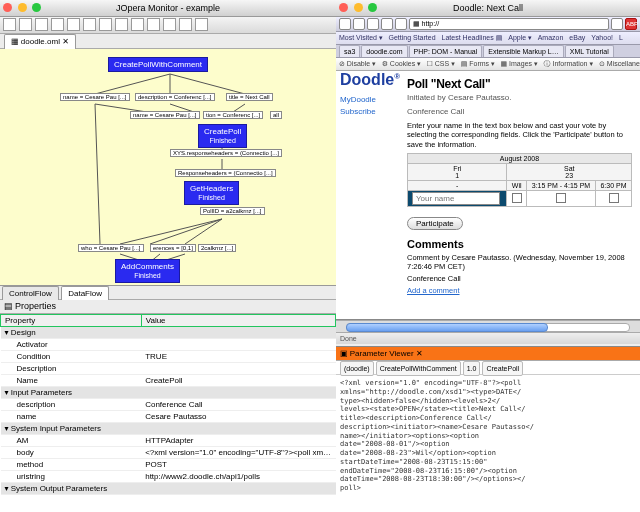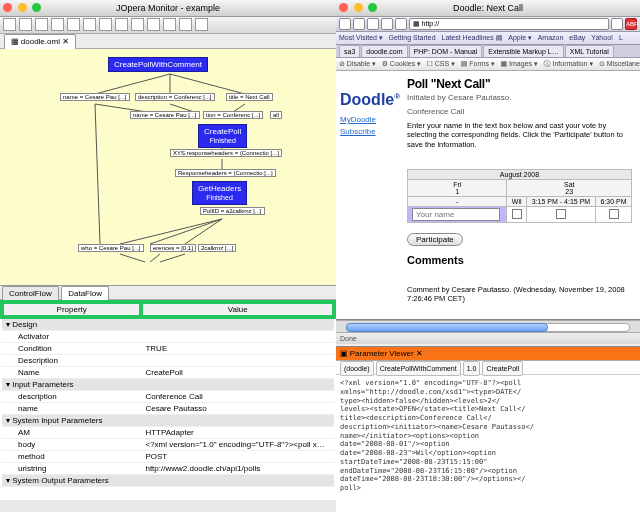--- a/index.html
+++ b/index.html
@@ -13,51 +13,51 @@
 .tab{display:inline-block;padding:0 6px;background:#fff;border:1px solid #999;border-bottom:none;border-radius:2px 2px 0 0;font-size:8px}
 .canvas{height:236px;background:#fdfdcc;position:relative;border-bottom:1px solid #999;overflow:hidden}
 .node{position:absolute;background:#2a2af0;color:#fff;font-size:8px;padding:2px 5px;text-align:center;border:1px solid #1a1aa0;white-space:nowrap}
 .node .state{font-size:7px}
 .label{position:absolute;background:#fff;border:1px solid #888;font-size:6px;padding:0 2px;white-space:nowrap}
 .canvas svg{position:absolute;left:0;top:0;width:100%;height:100%;pointer-events:none}
 .btm-tabs{height:13px;background:#ececec;border-bottom:1px solid #aaa;padding-left:2px;line-height:13px}
 .props-head{height:13px;background:#ececec;border-bottom:1px solid #aaa;padding-left:4px;line-height:13px}
 .props-table{height:200px;overflow:auto;background:#fff}
 table{border-collapse:collapse;width:100%;font-size:8px}
-th{background:#f0f0f0;border:4px solid #22c55e;text-align:center;padding:1px 4px;font-weight:normal}
+th{background:#f0f0f0;border:1px solid #22c55e;text-align:left;padding:1px 4px;font-weight:normal}
 td{border-bottom:1px solid #eee;padding:1px 4px;white-space:nowrap;overflow:hidden;text-overflow:ellipsis;max-width:160px}
 td.cat{background:#e4e4e4}
 .indent{padding-left:16px}
 .right-pane{position:absolute;left:336px;top:0;width:304px;height:512px;background:#eee}
 .ff-toolbar{height:14px;background:linear-gradient(#eef,#ccd);border-bottom:1px solid #99a;display:flex;align-items:center;padding:0 3px;gap:2px}
 .ff-toolbar .btn{width:10px;height:10px;border:1px solid #888;border-radius:2px;background:#fff}
 .ff-toolbar .url{flex:1;height:10px;background:#fff;border:1px solid #888;border-radius:2px;font-size:7px;line-height:10px;padding:0 3px;overflow:hidden}
 .ff-bookbar{height:12px;background:linear-gradient(#eef,#dde);border-bottom:1px solid #99a;font-size:7px;line-height:12px;padding:0 3px;white-space:nowrap;overflow:hidden;color:#336}
 .ff-bookbar span{margin-right:6px}
 .ff-tabs{height:12px;background:#cfcfe0;border-bottom:1px solid #99a;font-size:7px;line-height:12px;padding:0 3px;white-space:nowrap;overflow:hidden}
 .ff-tabs span{display:inline-block;padding:0 4px;background:#e8e8f4;border:1px solid #aab;border-bottom:none;border-radius:2px 2px 0 0;margin-right:1px}
 .devbar{height:12px;background:linear-gradient(#fff,#e4e4e4);border-bottom:1px solid #aaa;font-size:7px;line-height:12px;padding:0 3px;white-space:nowrap;overflow:hidden;color:#444}
 .devbar span{margin-right:6px}
 .doodle-page{height:248px;background:#fff;border-bottom:1px solid #888;display:flex;overflow:hidden}
-.dd-side{width:55px;padding:20px 4px;font-size:8px}
-.dd-side a{display:block;color:#26c;text-decoration:underline;margin-bottom:3px}
+.dd-side{width:55px;padding:0 4px;font-size:8px}
+.dd-side a{display:block;color:#26c;margin-bottom:3px}
 .dd-main{flex:1;padding:6px 8px;font-size:8px;overflow:hidden}
 .dd-logo{font-family:Arial;font-size:16px;font-weight:bold;color:#1e3fa0;margin-bottom:6px}
 .dd-logo sup{font-size:8px}
 .dd-h{font-size:12px;font-weight:bold;letter-spacing:-0.3px;margin-bottom:2px}
 .dd-sub{color:#555;margin-bottom:5px}
-.dd-body{margin-bottom:20px;font-size:7.5px;line-height:1.25}
+.dd-body{margin-bottom:4px;font-size:7.5px;line-height:1.25}
 .dd-cal{border:1px solid #999;font-size:7px;margin-bottom:6px}
 .dd-cal td,.dd-cal th{border:1px solid #bbb;padding:1px 4px;background:#f4f4f4;text-align:center;font-weight:normal}
 .dd-cal .mh{background:#e8e8e8}
 .dd-cal .cb{width:8px;height:8px;border:1px solid #777;display:inline-block;background:#fff}
 .dd-in{border:1px solid #888;padding:1px 3px;background:#fff;font-size:8px;width:80px}
 .dd-btn{display:inline-block;border:1px solid #888;border-radius:7px;padding:1px 8px;background:linear-gradient(#fff,#ddd);font-size:8px;margin-top:4px}
 .dd-comh{font-size:11px;font-weight:bold;margin-top:8px}
-.dd-c1{font-size:7.5px;margin-top:19px}
+.dd-c1{font-size:7.5px;margin-top:3px}
 .dd-link{color:#26c;text-decoration:underline}
 .scroll-bar{height:11px;background:#ddd;border-top:1px solid #aaa;position:relative}
 .scroll-bar .track{position:absolute;left:10px;right:10px;top:2px;height:7px;background:#fff;border:1px solid #aaa;border-radius:4px}
 .scroll-bar .thumb{position:absolute;left:10px;width:200px;top:2px;height:7px;background:linear-gradient(#b0d0ff,#6aa0f0);border:1px solid #5a8ad0;border-radius:4px}
 .statusbar{height:11px;background:linear-gradient(#eee,#d8d8d8);border-top:1px solid #aaa;font-size:7px;line-height:11px;padding:0 4px;color:#555}
 .param-view{position:absolute;left:336px;top:346px;width:304px;height:166px;background:#fff;border-top:1px solid #888}
 .param-head{height:13px;background:#f97316;border-bottom:1px solid #aaa;padding:0 4px;line-height:13px;font-size:8px}
 .param-path{height:13px;border-bottom:1px solid #ccc;padding:0 4px;line-height:13px;font-size:8px;background:#fff}
 .param-path span{border:1px solid #bbb;background:#f6f6f6;padding:0 3px;margin-right:2px;border-radius:2px;display:inline-block;font-size:7px}
 .param-xml{padding:4px;font-family:Menlo,monospace;font-size:7px;line-height:1.25;color:#333;white-space:pre-wrap;word-break:break-all;height:128px;overflow:hidden}
@@ -114,30 +114,32 @@
     <div class="node" style="left:108px;top:8px"><span>CreatePollWithComment</span></div>
     <div class="label" style="left:60px;top:44px">name = Cesare Pau [...]</div>
     <div class="label" style="left:135px;top:44px">description = Conferenc [...]</div>
     <div class="label" style="left:226px;top:44px">title = Next Call</div>
     <div class="label" style="left:130px;top:62px">name = Cesare Pau [...]</div>
     <div class="label" style="left:203px;top:62px">tion = Conferenc [...]</div>
     <div class="label" style="left:270px;top:62px">all</div>
     <div class="node" style="left:198px;top:75px"><span>CreatePoll</span><br><span class="state">Finished</span></div>
     <div class="label" style="left:170px;top:100px">XYS.responseheaders = (Connectio [...]</div>
     <div class="label" style="left:175px;top:120px">Responseheaders = (Connectio [...]</div>
-    <div class="node" style="left:192px;top:132px"><span>GetHeaders</span><br><span class="state">Finished</span></div>
+    <div class="node" style="left:184px;top:132px"><span>GetHeaders</span><br><span class="state">Finished</span></div>
     <div class="label" style="left:200px;top:158px">PollID = a2calkrnz [...]</div>
     <div class="label" style="left:78px;top:195px">who = Cesare Pau [...]</div>
     <div class="label" style="left:150px;top:195px">erences = [0,1]</div>
     <div class="label" style="left:198px;top:195px">2calkrnz [...]</div>
+    <div class="node" style="left:115px;top:210px"><span>AddComments</span><br><span class="state">Finished</span></div>
   </div>
   <div class="btm-tabs">
     <span class="tab" style="background:#e8e8e8">ControlFlow</span>
     <span class="tab">DataFlow</span>
   </div>
+  <div class="props-head">▤ <span>Properties</span></div>
   <div class="props-table">
     <table>
         <thead>
           <tr>
             <th style="width:42%">Property</th>
             <th>Value</th>
           </tr>
         </thead>
     <tbody id="props-body">
           <tr>
@@ -237,21 +239,21 @@
               <td><span>Fri</span><br><span>1</span></td>
               <td colspan="3"><span>Sat</span><br><span>23</span></td>
             </tr>
         <tr>
               <td>-</td>
               <td>Wil</td>
               <td>3:15 PM - 4:15 PM</td>
               <td>6:30 PM</td>
             </tr>
         <tr>
-              <td style="background:#c4b5fd;text-align:left"><input class="dd-in" placeholder="Your name" style=""></td>
+              <td style="background:#0c4a6e;text-align:left"><input class="dd-in" placeholder="Your name" style=""></td>
               <td style="background:#fff"><span class="cb"></span></td>
               <td style="background:#fff"><span class="cb"></span></td>
               <td style="background:#fff"><span class="cb"></span></td>
             </tr>
       </tbody>
         </table>
       <span class="dd-btn">Participate</span>
       <div class="dd-comh">Comments</div>
       <div class="dd-c1">Comment by Cesare Pautasso. (Wednesday, November 19, 2008 7:26:46 PM CET)</div>
       <div class="dd-c1">Conference Call</div>

